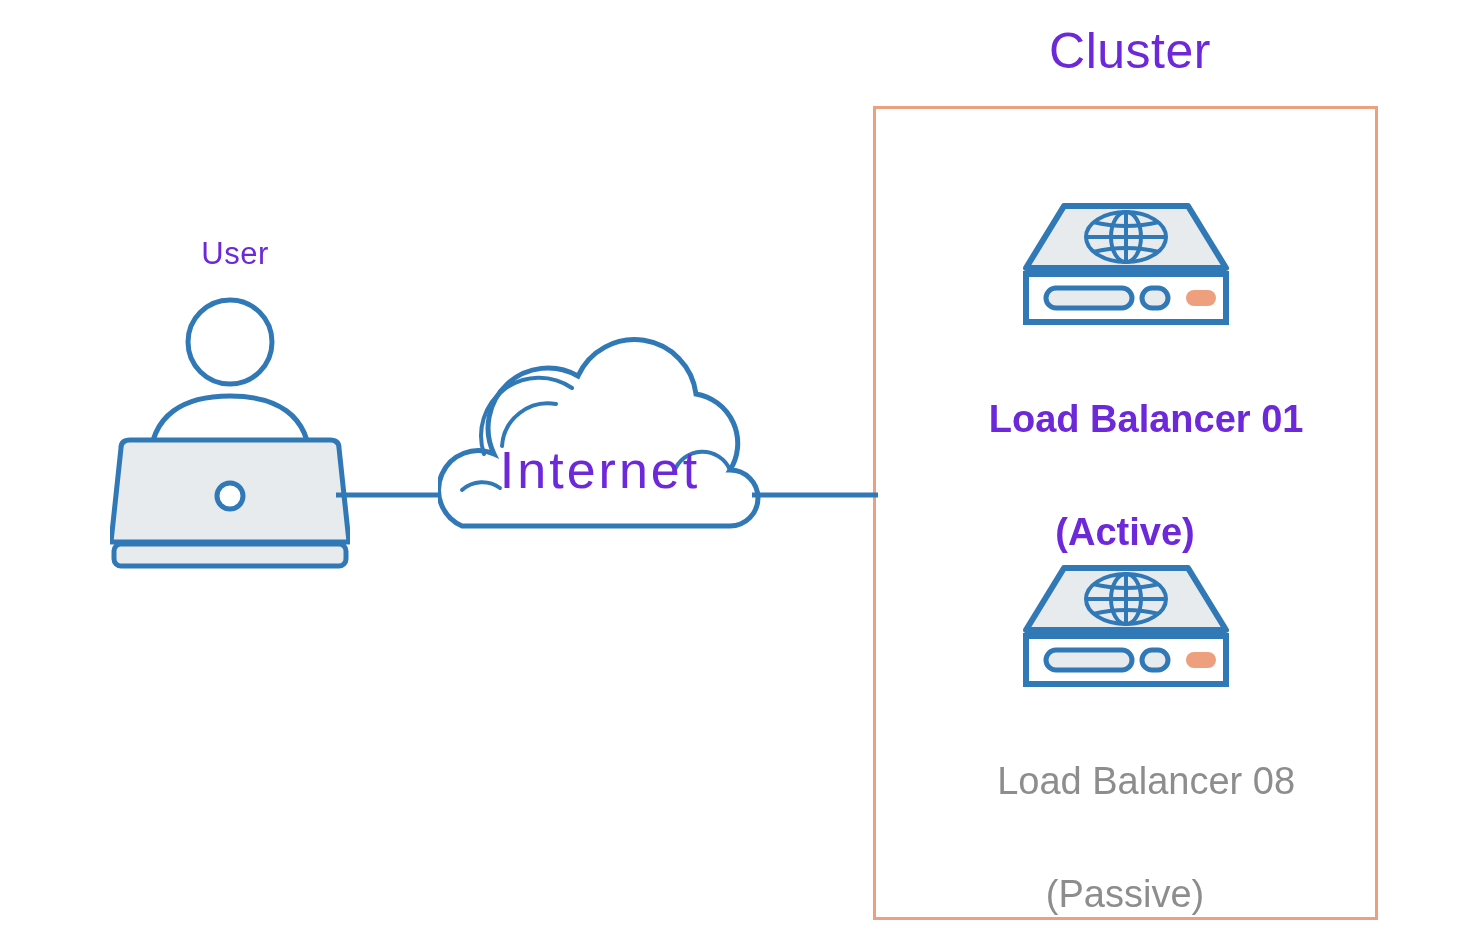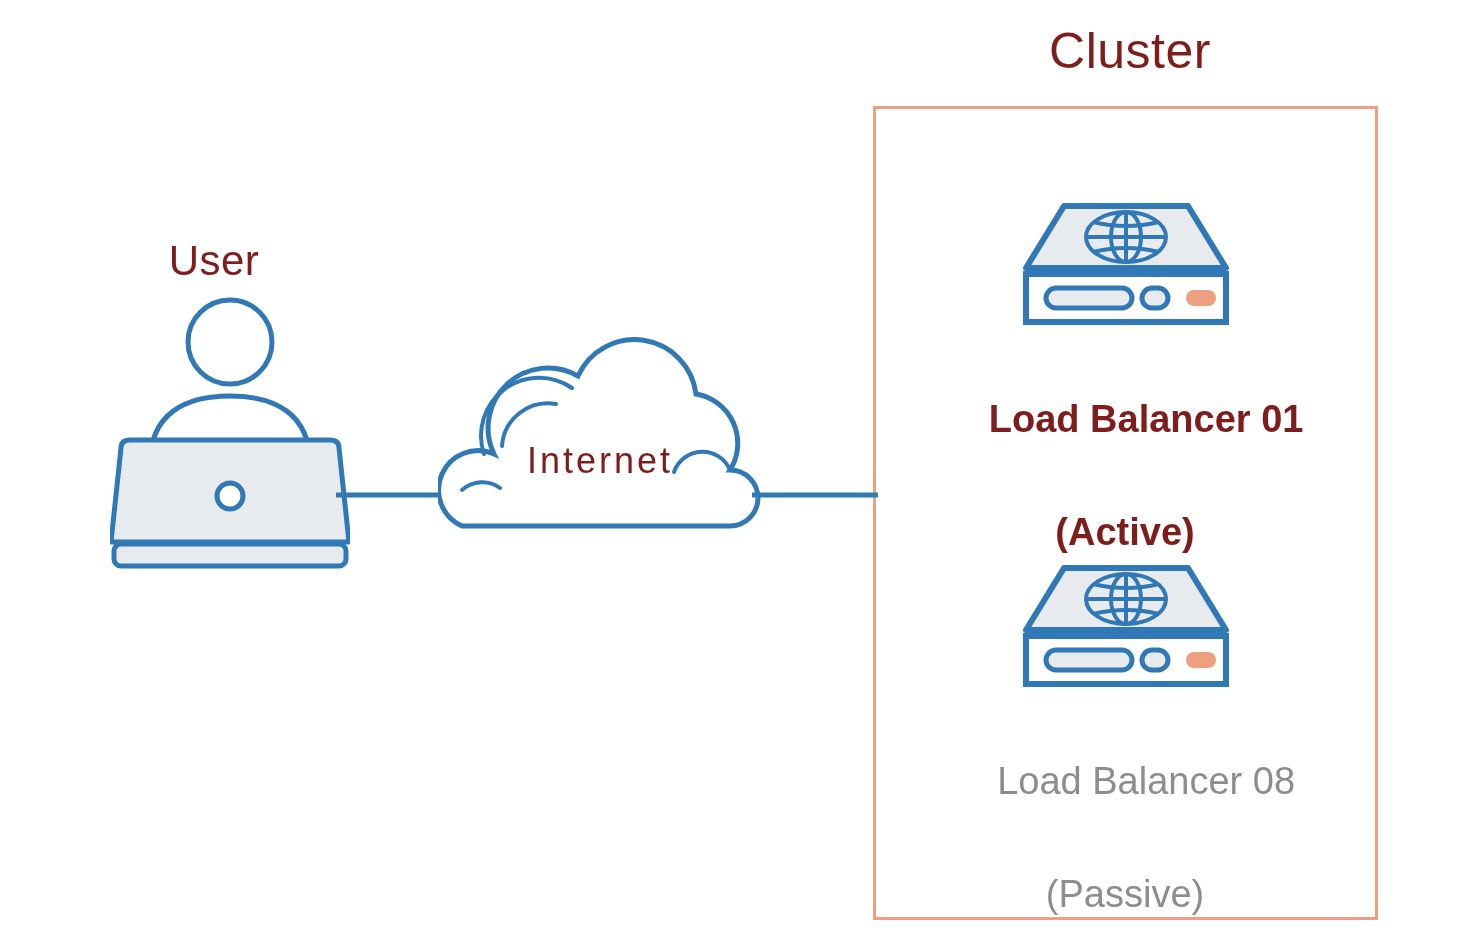--- a/index.html
+++ b/index.html
@@ -14,21 +14,21 @@
     position: relative;
     width: 1464px;
     height: 946px;
     background: #ffffff;
     overflow: hidden;
   }
   .abs { position: absolute; }
 
   
   .label-blue {
-    color: #7f1d1d;
+    color: #6d28d9;
     font-family: "Liberation Sans", sans-serif;
     font-weight: 400;
     text-align: center;
     line-height: 1.18;
     white-space: pre;
   }
   .label-gray {
     color: #8D8D8D;
     font-family: "Liberation Sans", sans-serif;
     font-weight: 400;
@@ -37,31 +37,31 @@
     white-space: pre;
   }
   #cluster-title {
     left: 880px;
     top: 22px;
     width: 500px;
     font-size: 50px;
     letter-spacing: 0.5px;
   }
   #user-title {
-    left: 64px;
+    left: 85px;
     top: 236px;
     width: 300px;
-    font-size: 42px;
+    font-size: 31px;
     letter-spacing: 0.5px;
   }
   #internet-label {
     left: 440px;
     top: 440px;
     width: 320px;
-    font-size: 36px;
+    font-size: 52px;
     letter-spacing: 3px;
   }
   .node-label {
     left: 900px;
     width: 450px;
     font-size: 38px;
   }
   #lb1-label { top: 352px; font-weight: bold; }
   #lb2-label { top: 714px; }
   .node-label .line2 { display: block; margin-top: 24px; }

